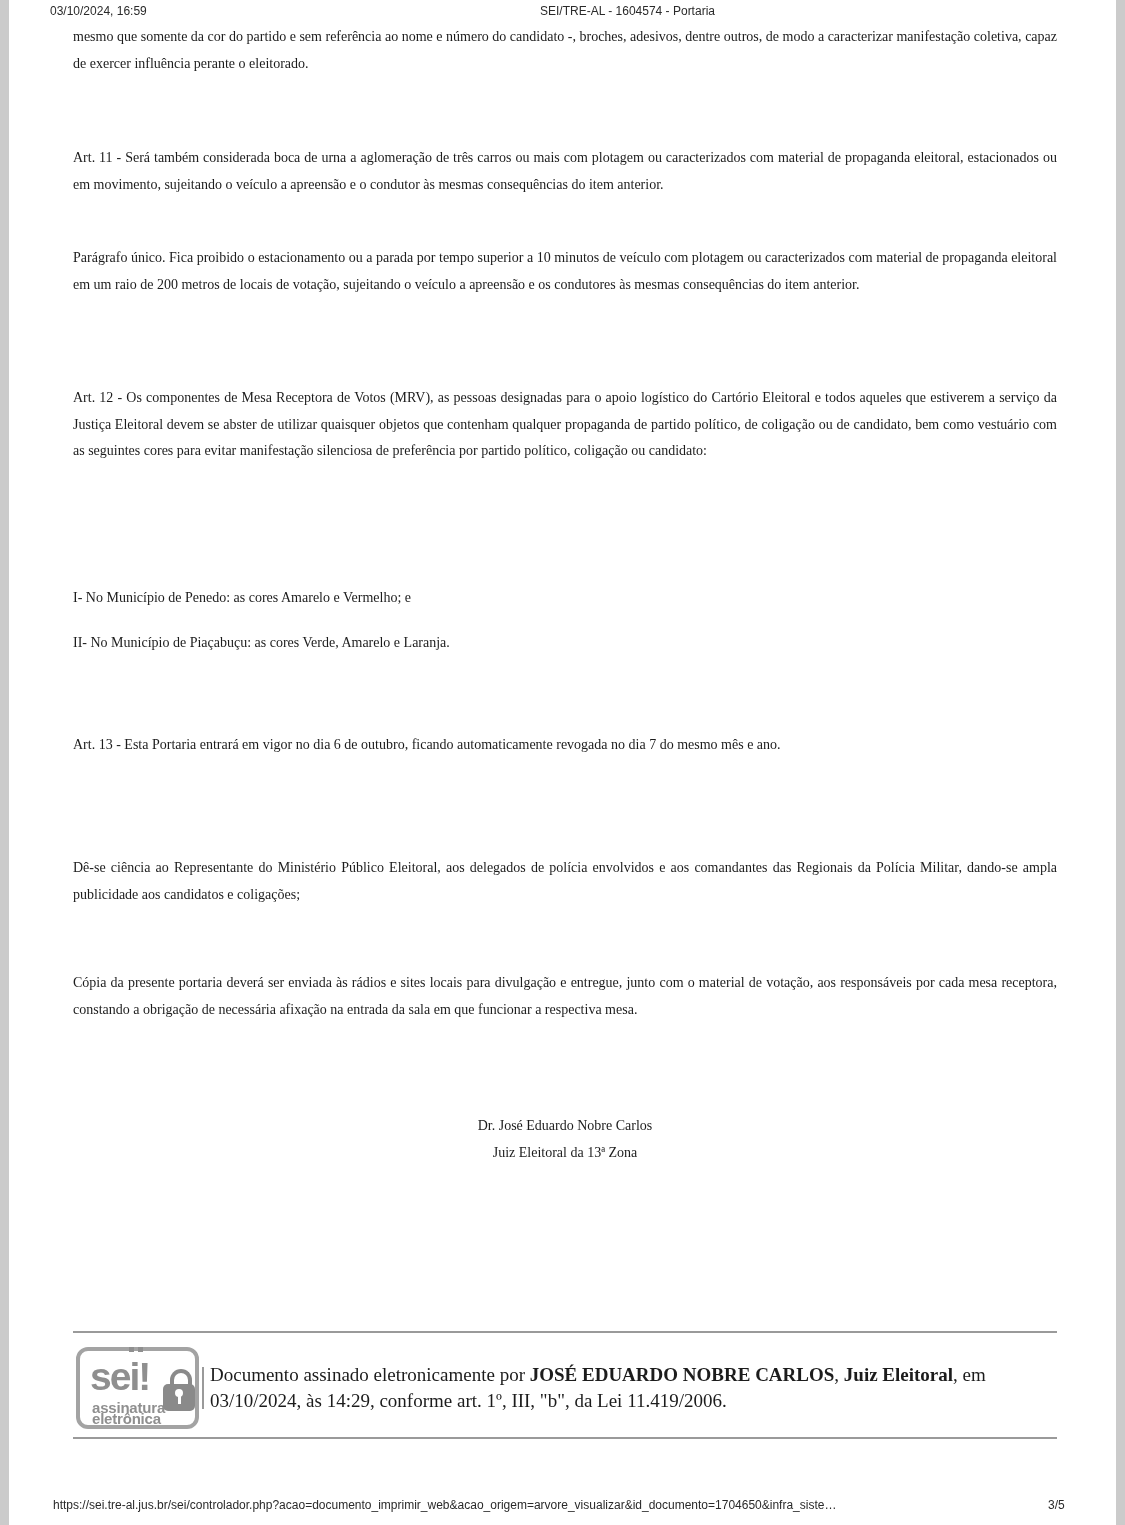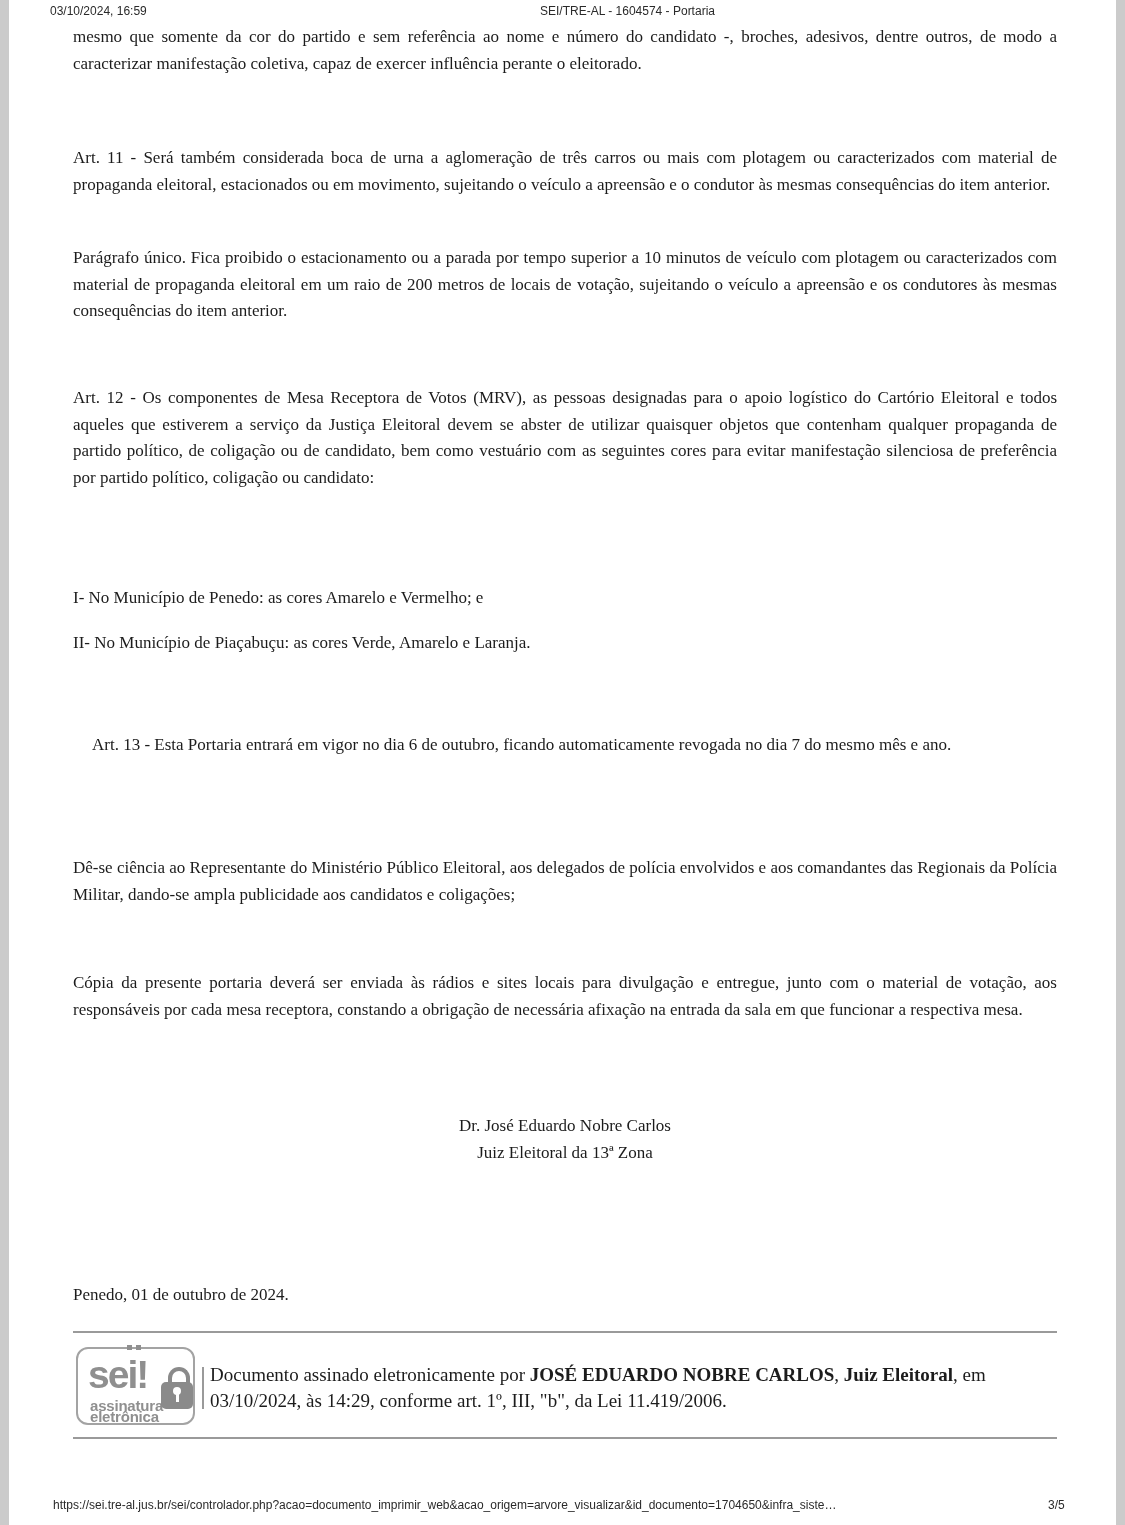--- a/index.html
+++ b/index.html
@@ -25,50 +25,50 @@
     white-space: nowrap;
   }
   #header-datetime { left: 50px;  top: 3px; }
   #header-title    { left: 540px; top: 3px; }
   #footer-url      { left: 53px;  top: 1497px; }
   #footer-page     { left: 1048px; top: 1497px; }
 
   .para {
     position: absolute;
     left: 73px; width: 984px;
-    font-size: 17px; line-height: 26.72px;
+    font-size: 14px; line-height: 26.72px;
     text-align: justify;
     margin: 0;
   }
   .line-left { text-align: left; }
   #p-intro   { top: 24px;  }
   #p-art11   { top: 145px; }
   #p-parunico{ top: 245px; }
   #p-art12   { top: 385px; }
   #p-item1   { top: 585px; }
   #p-item2   { top: 630px; }
-  #p-art13   { top: 732px; margin-left: 19px; }
+  #p-art13   { top: 732px; }
   #p-ciencia { top: 855px; }
   #p-copia   { top: 970px; }
   #sig-center{ top: 1113px; text-align: center; }
   #sig-center div { line-height: 26.72px; }
   #p-penedo  { top: 1282px; text-align: left; }
 
   .rule {
     position: absolute; left: 73px; width: 984px; height: 2px;
     background: #9a9a9a;
   }
   #rule-top    { top: 1331px; }
   #rule-bottom { top: 1437px; }
 
   
   #sei-box {
     position: absolute; left: 76px; top: 1347px;
     width: 115px; height: 74px;
-    border: 2px solid #a3a3a3; border-radius: 12px;
+    border: 4px solid #a3a3a3; border-radius: 12px;
     background: #ffffff;
   }
   .notch { position: absolute; width: 5px; height: 5px; background: #8f8f8f; top: -4px; }
   #notch1 { left: 49px; } #notch2 { left: 58px; }
   #sei-wordmark {
     position: absolute; left: 10px; top: 6px;
     font-family: "Liberation Sans", sans-serif;
     font-weight: bold; font-size: 39px; line-height: 40px;
     letter-spacing: -2px; color: #8f8f8f;
   }
@@ -129,21 +129,20 @@
   <p id="p-item1" class="para line-left">I- No Município de Penedo: as cores Amarelo e Vermelho; e</p>
   <p id="p-art13" class="para">Art. 13 - Esta Portaria entrará em vigor no dia 6 de outubro, ficando automaticamente revogada no dia 7 do mesmo mês e ano.</p>
   <p id="p-ciencia" class="para">Dê-se ciência ao Representante do Ministério Público Eleitoral, aos delegados de polícia envolvidos e aos comandantes das Regionais da Polícia Militar, dando-se ampla publicidade aos candidatos e coligações;</p>
   <p id="p-copia" class="para">Cópia da presente portaria deverá ser enviada às rádios e sites locais para divulgação e entregue, junto com o material de votação, aos responsáveis por cada mesa receptora, constando a obrigação de necessária afixação na entrada da sala em que funcionar a respectiva mesa.</p>
 
   <div id="sig-center" class="para">
     <div>Dr. José Eduardo Nobre Carlos</div>
     <div>Juiz Eleitoral da 13ª Zona</div>
   </div>
 
-  <p id="p-penedo" class="para">Penedo, 01 de outubro de 2024.</p>
 
   <div id="rule-top" class="rule"></div>
   <div id="rule-bottom" class="rule"></div>
 
   <div id="sei-box">
     <div id="notch1" class="notch"></div>
     <div id="notch2" class="notch"></div>
     <div id="sei-wordmark">sei!</div>
     <div id="sei-sub1" class="sei-sub">assinatura</div>
     <div id="sei-sub2" class="sei-sub">eletrônica</div>

